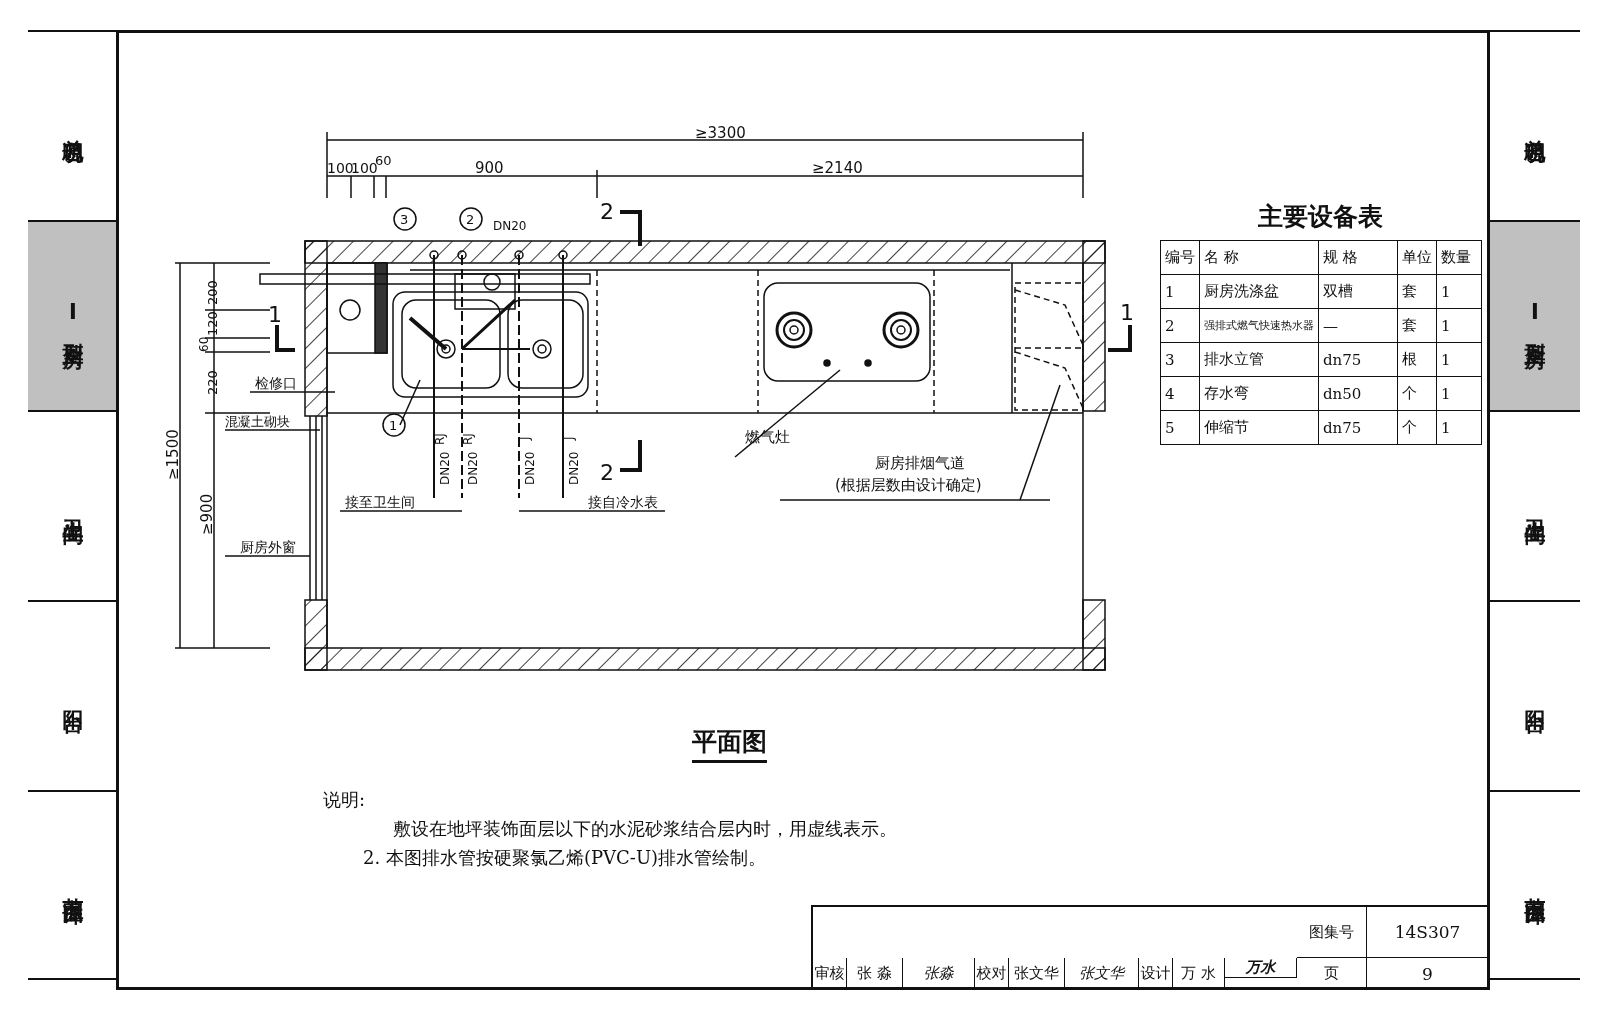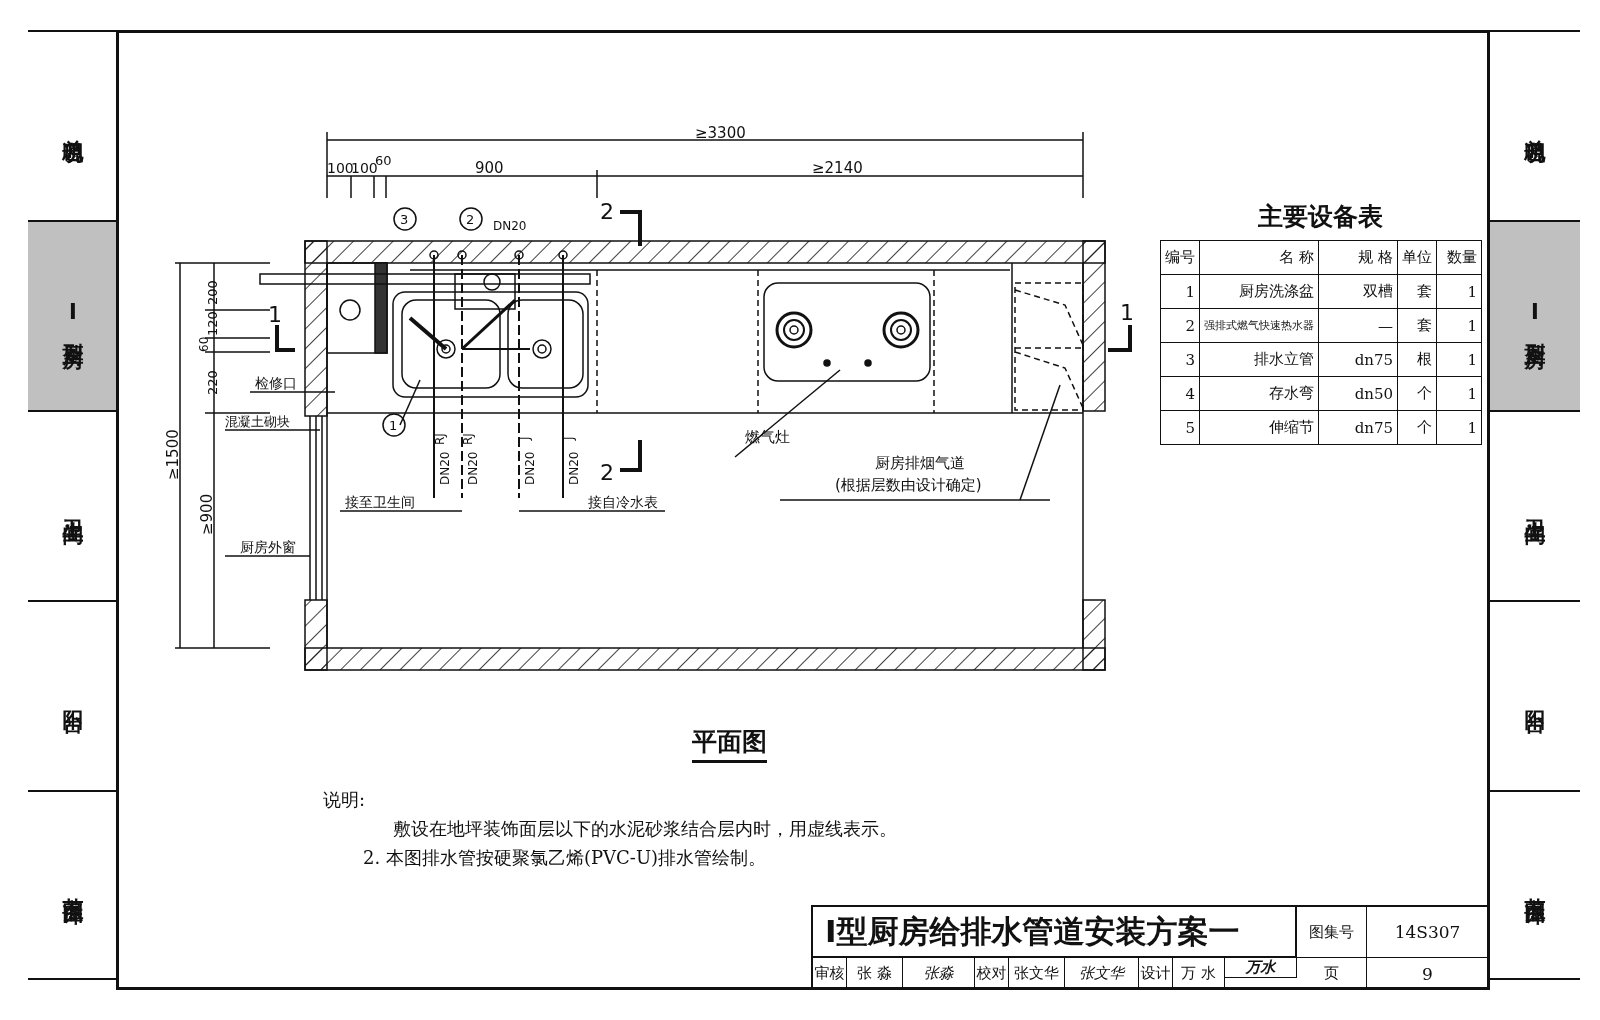--- a/index.html
+++ b/index.html
@@ -7,21 +7,21 @@
   .tabcol { position:absolute; top:30px; width:90px; }
   .tabcol.left { left:28px; }
   .tabcol.right { left:1490px; }
   .tab { position:absolute; width:100%; height:190px; display:flex; align-items:center; justify-content:center; border-top:2px solid #111; box-sizing:border-box; }
   .tab.active { background:#c0c0c0; }
   .tab span { writing-mode:vertical-rl; text-orientation:upright; font-weight:bold; font-size:21px; letter-spacing:2px; font-family:"DejaVu Sans", sans-serif; }
   .tab.last { border-bottom:2px solid #111; }
   .frame { position:absolute; left:116px; top:30px; width:1374px; height:960px; border:3px solid #111; box-sizing:border-box; }
   svg text { font-family:"DejaVu Sans", sans-serif; }
   .eqtable { position:absolute; left:1160px; top:240px; border-collapse:collapse; font-family:"DejaVu Serif", serif; font-size:15px; }
-  .eqtable td, .eqtable th { border:1.5px solid #111; height:33px; text-align:right; font-weight:normal; padding:0 4px; }
+  .eqtable td, .eqtable th { border:1.5px solid #111; height:33px; text-align:left; font-weight:normal; padding:0 4px; }
   .eqtitle { position:absolute; left:1258px; top:200px; font-weight:bold; font-size:25px; font-family:"DejaVu Sans", sans-serif; }
   .notes { position:absolute; left:323px; top:785px; font-family:"DejaVu Serif", serif; font-size:18px; line-height:29px; }
   .notes .item { padding-left:40px; }
   .notes .cont { padding-left:70px; }
   .titleblock { position:absolute; left:811px; top:905px; width:676px; height:85px; border:2px solid #111; box-sizing:border-box; border-right:none; border-bottom:none; }
   .tb-title { position:absolute; left:0; top:0; width:484px; height:51px; border-right:2px solid #111; border-bottom:2px solid #111; display:flex; align-items:center; padding-left:12px; font-size:31px; font-weight:bold; box-sizing:border-box; }
   .tb-cell { position:absolute; border-right:1.5px solid #111; border-bottom:1.5px solid #111; display:flex; align-items:center; justify-content:center; font-family:"DejaVu Serif", serif; font-size:15px; box-sizing:border-box; }
   .planlabel { position:absolute; left:652px; top:725px; font-size:25px; font-weight:bold; border-bottom:3px solid #111; padding-bottom:2px;margin-left:40px; }
 </style>
 </head>
@@ -265,21 +265,20 @@
 </tbody>
   </table>
 
 <div class="notes">
   <div>说明:</div>
   <div class="cont">敷设在地坪装饰面层以下的水泥砂浆结合层内时，用虚线表示。</div>
   <div class="item">2. 本图排水管按硬聚氯乙烯(PVC-U)排水管绘制。</div>
 </div>
 
 <div class="titleblock">
-  <div class="tb-title">I型厨房给排水管道安装方案一</div>
   <div class="tb-cell" style="left:484px;top:0;width:70px;height:51px">图集号</div>
   <div class="tb-cell" style="left:554px;top:0;width:122px;height:51px;font-size:17px">14S307</div>
   <div class="tb-cell" style="left:0;top:51px;width:34px;height:32px">审核</div>
   <div class="tb-cell" style="left:34px;top:51px;width:56px;height:32px">张 淼</div>
   <div class="tb-cell" style="left:90px;top:51px;width:72px;height:32px;font-style:italic">张淼</div>
   <div class="tb-cell" style="left:162px;top:51px;width:34px;height:32px">校对</div>
   <div class="tb-cell" style="left:196px;top:51px;width:56px;height:32px">张文华</div>
   <div class="tb-cell" style="left:252px;top:51px;width:74px;height:32px;font-style:italic">张文华</div>
   <div class="tb-cell" style="left:326px;top:51px;width:34px;height:32px">设计</div>
   <div class="tb-cell" style="left:360px;top:51px;width:52px;height:32px">万 水</div>

